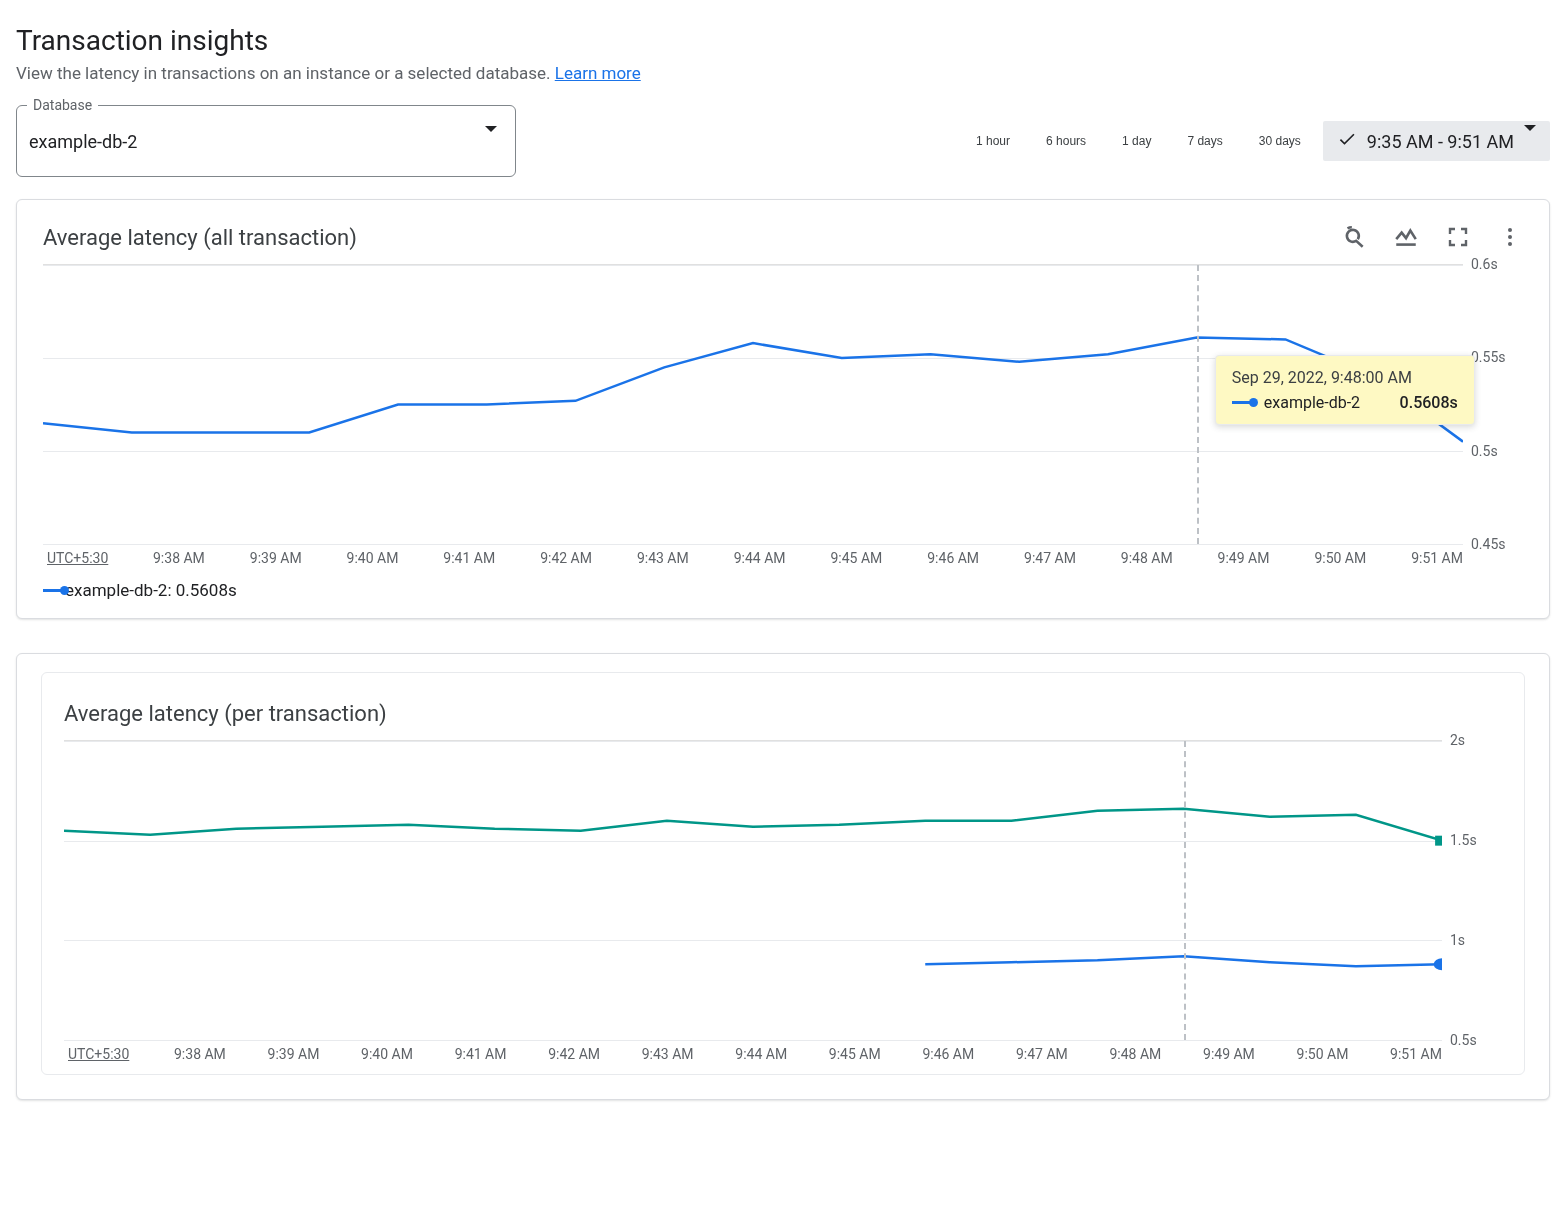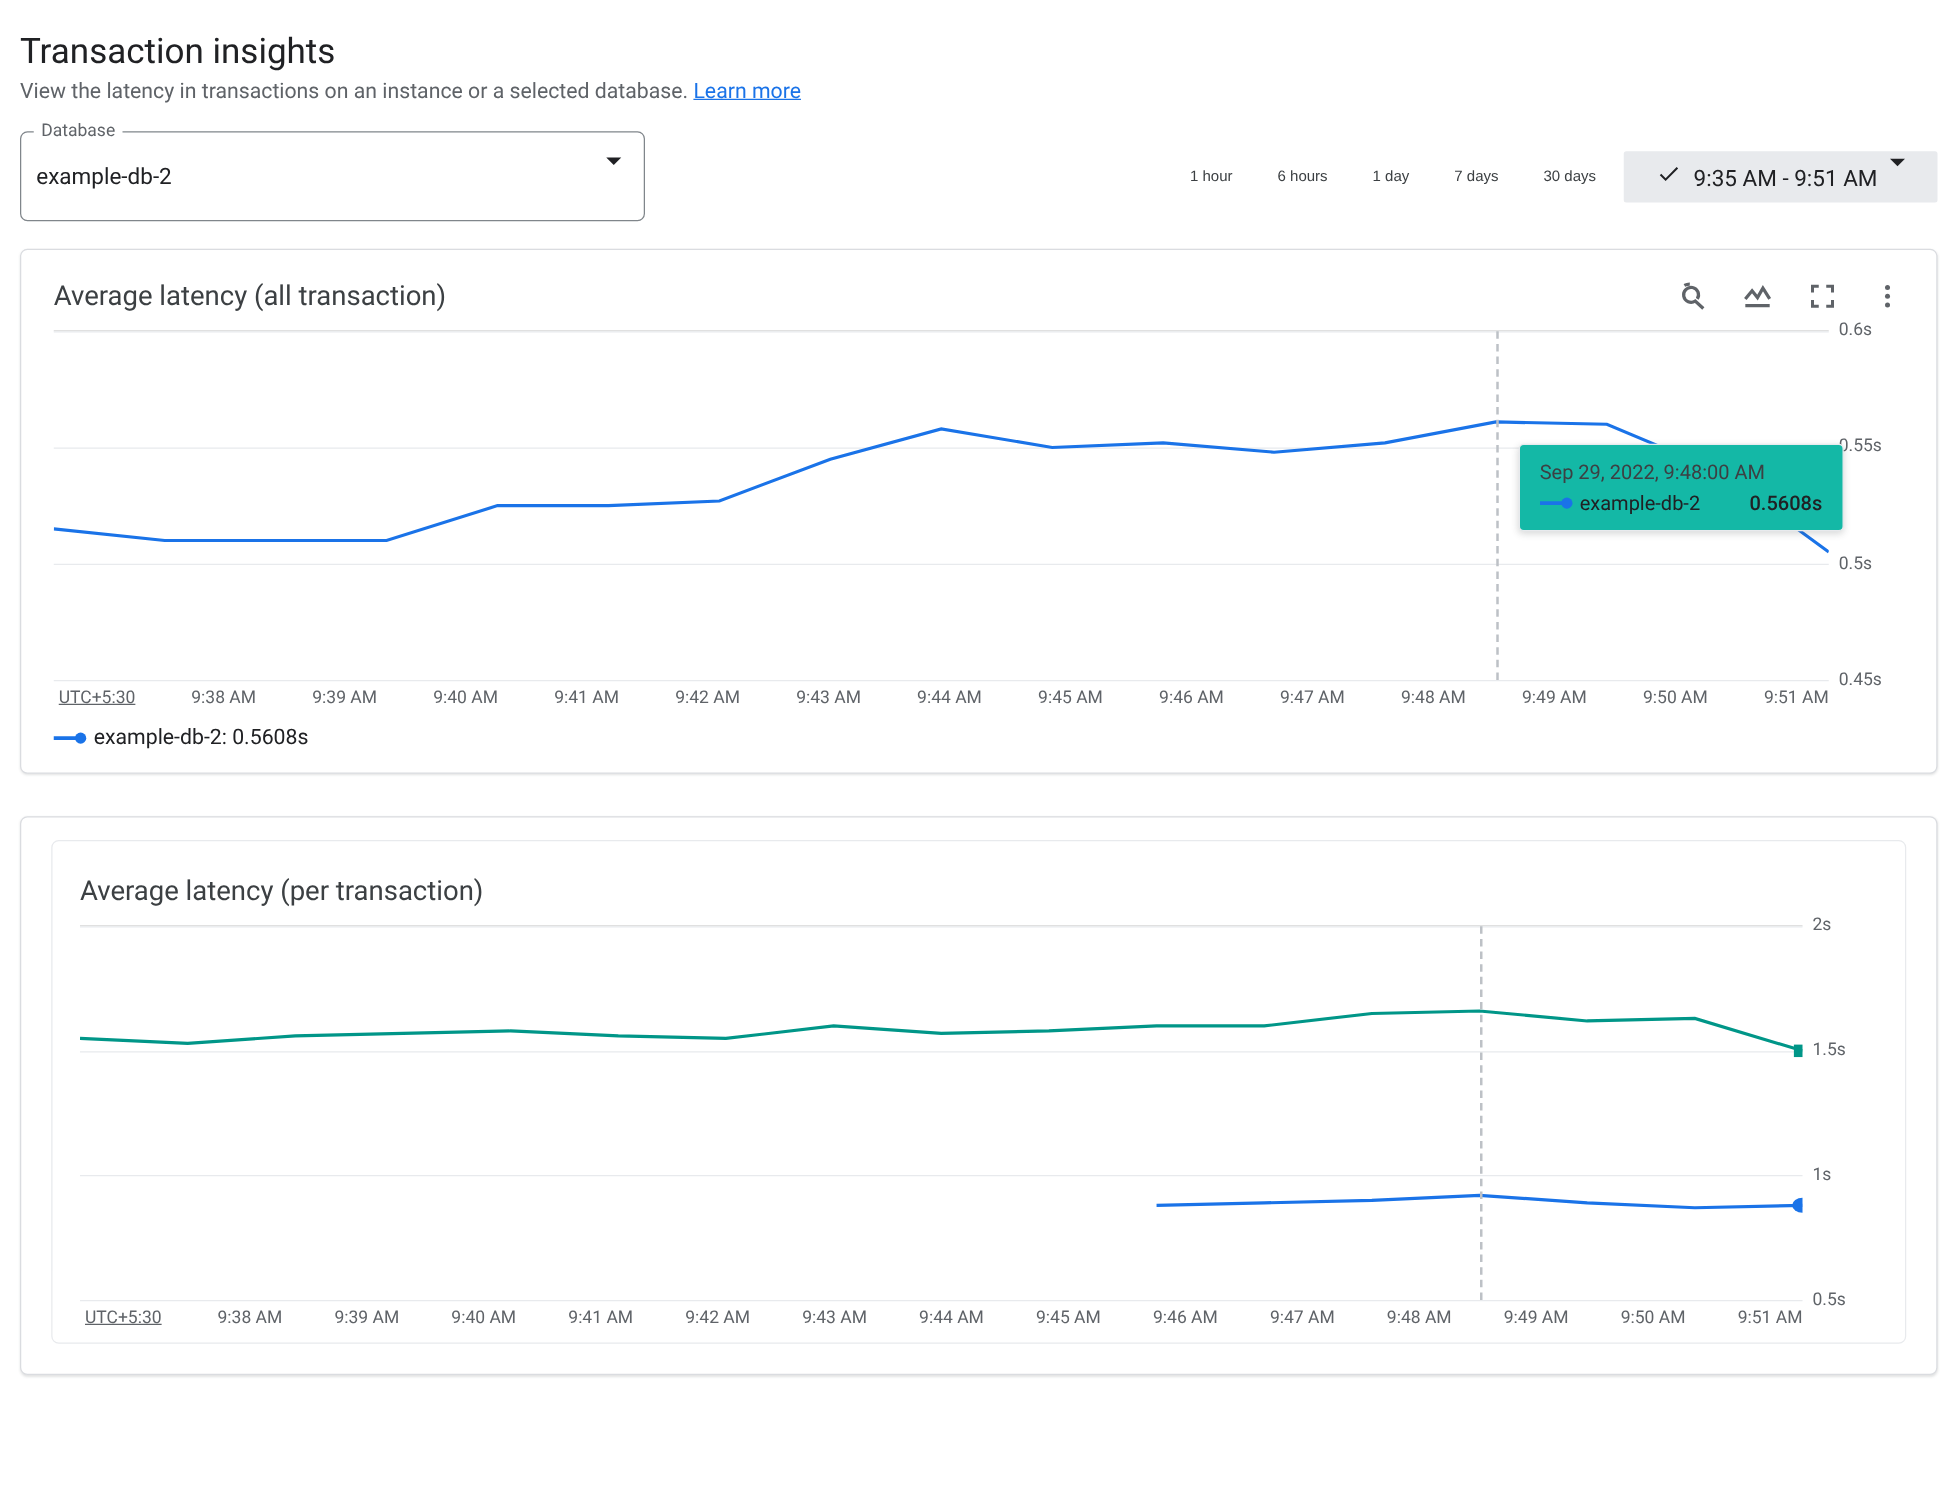--- a/index.html
+++ b/index.html
@@ -61,24 +61,24 @@
     padding: 10px 14px;
     font-size: 12px;
     color: #3c4043;
     background: transparent;
     border: none;
     cursor: pointer;
     border-radius: 2px;
   }
   .range-custom {
     display: flex;
-    align-items: flex-end;
+    align-items: center;
     gap: 10px;
     background: #e8eaed;
-    padding: 8px 26px;
+    padding: 8px 14px;
     border-radius: 2px;
     font-size: 18px;
   }
   .check-icon svg { width: 20px; height: 20px; }
   .card {
     border: 1px solid #dadce0;
     border-radius: 6px;
     box-shadow: 0 1px 2px rgba(60,64,67,0.15);
     background: #fff;
     margin-bottom: 34px;
@@ -110,33 +110,33 @@
   .gridline { position: absolute; left:0; right:0; border-top: 1px solid #e8eaed; }
   .xaxis {
     display: flex;
     margin-top: 6px;
     font-size: 14px;
     color: #5f6368;
   }
   .xaxis-tz { width: 110px; padding-left: 4px; text-decoration: underline; }
   .xaxis-ticks { flex:1; display:flex; justify-content: space-between; padding-right: 60px; }
   .legend-row {
-    display:flex; align-items:center; gap:10px;
+    display:flex; align-items:center; 
     margin-top: 14px; font-size: 17px; color:#202124;
   }
   .legend-line {
     width: 22px; height: 3px; background:#1a73e8; position:relative;
   }
   .legend-line::after{
     content:""; position:absolute; right:-4px; top:-3px;
     width:9px; height:9px; border-radius:50%; background:#1a73e8;
   }
   .tooltip {
     position: absolute;
-    background: #14b8a6;
+    background: #fef9c3;
     border: 1px solid #e8eaed;
     border-radius: 4px;
     box-shadow: 0 2px 6px rgba(60,64,67,0.2);
     padding: 12px 16px;
     font-size: 16px;
     min-width: 260px;
     z-index: 5;
   }
   .tooltip-time { color:#3c4043; margin-bottom:6px; }
   .tooltip-row { display:flex; align-items:center; gap:10px; }

